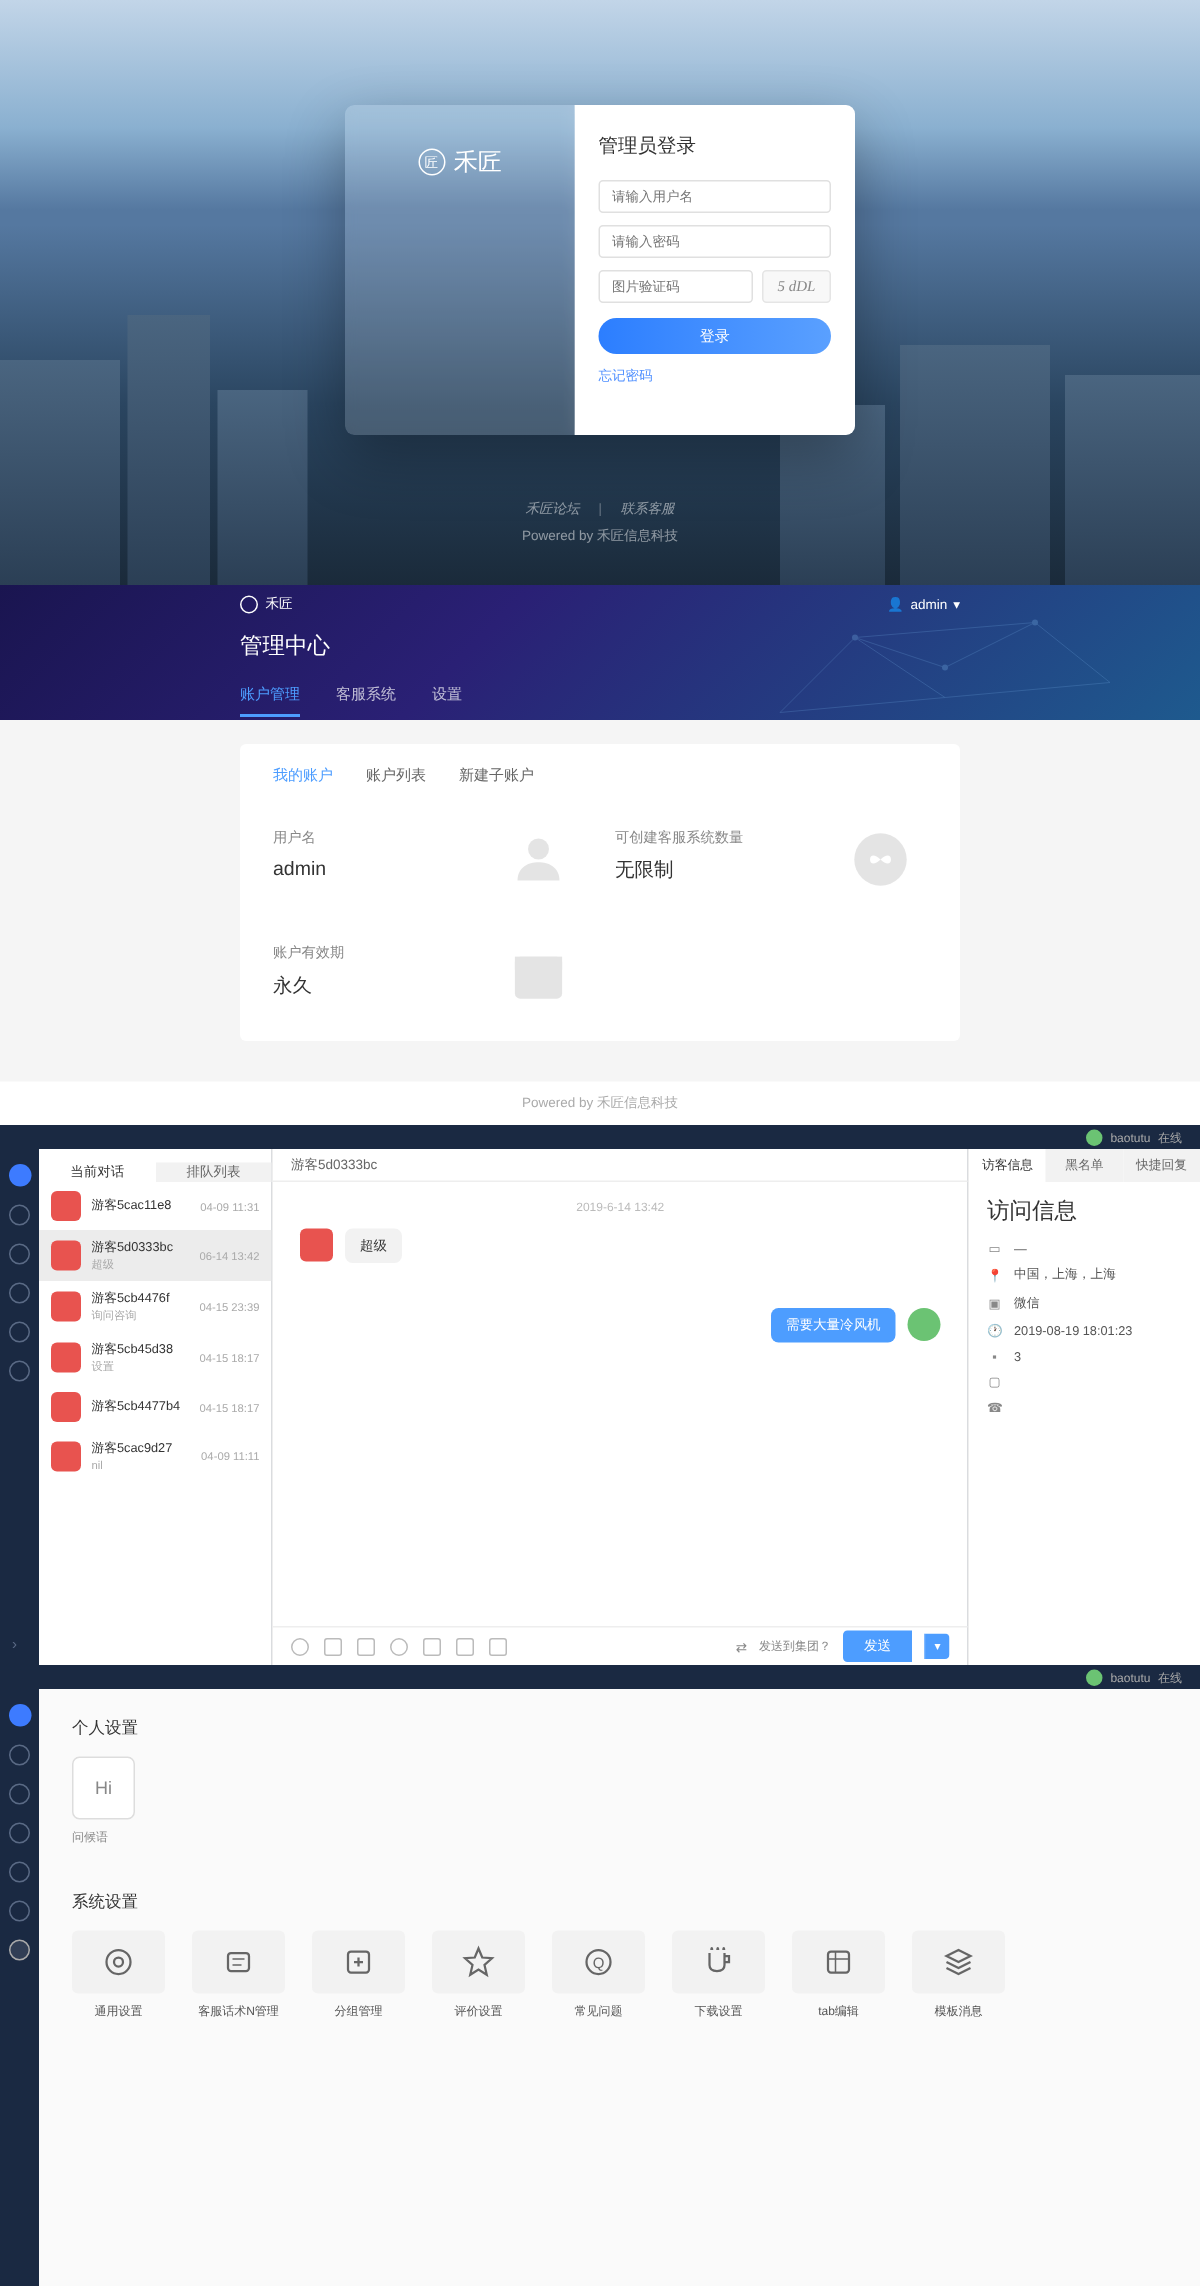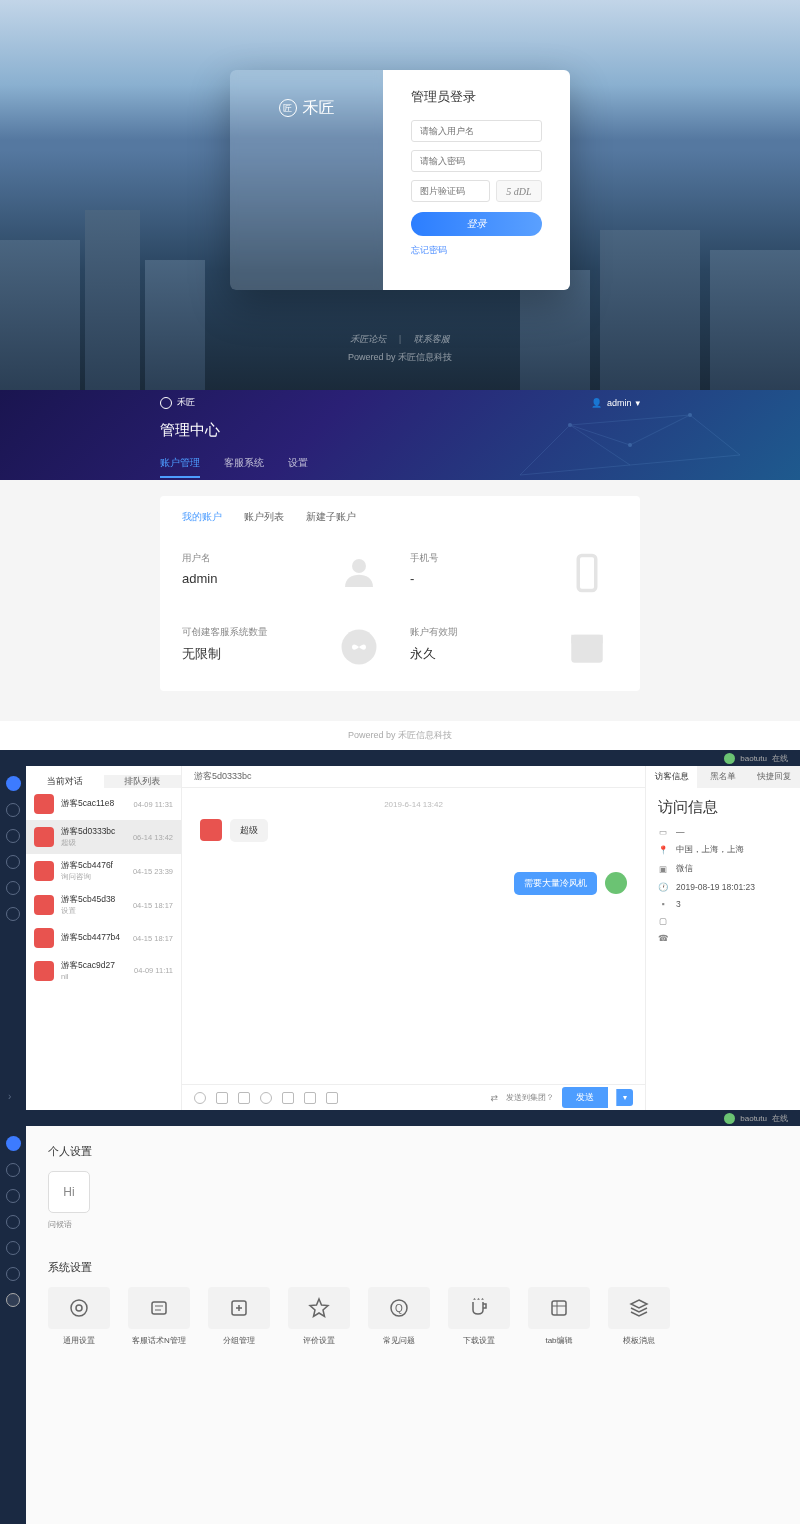--- a/index.html
+++ b/index.html
@@ -13,27 +13,27 @@
 .b1{left:0;width:80px;height:150px;}
 .b2{left:85px;width:55px;height:180px;}
 .b3{left:145px;width:60px;height:130px;}
 .b4{left:520px;width:70px;height:120px;}
 .b5{left:600px;width:100px;height:160px;}
 .b6{left:710px;width:90px;height:140px;}
 .p1-card{position:absolute;top:70px;left:50%;transform:translateX(-50%);width:340px;height:220px;display:flex;border-radius:6px;overflow:hidden;box-shadow:0 15px 40px rgba(0,0,0,.3);}
 .p1-left{width:45%;background:rgba(255,255,255,.15);backdrop-filter:blur(4px);display:flex;justify-content:center;padding-top:28px;}
 .p1-logo{color:#fff;font-size:16px;display:flex;align-items:center;gap:6px;height:20px;}
 .p1-logo-icon{width:18px;height:18px;border:1.5px solid #fff;border-radius:50%;display:flex;align-items:center;justify-content:center;font-size:9px;}
-.p1-right{width:55%;background:#fff;padding:18px 28px;}
+.p1-right{width:55%;background:#fff;padding:18px 16px;}
 .p1-title{font-size:13px;font-weight:500;color:#333;margin-bottom:14px;}
 .p1-input{width:100%;height:22px;border:1px solid #e0e0e0;border-radius:3px;padding:0 8px;font-size:9px;margin-bottom:8px;color:#999;}
 .p1-captcha{display:flex;gap:6px;margin-bottom:10px;}
 .p1-captcha .p1-input{flex:1;margin-bottom:0;}
 .p1-captcha-img{width:46px;height:22px;background:#f8f8f8;border:1px solid #e5e5e5;border-radius:3px;display:flex;align-items:center;justify-content:center;font-size:10px;color:#888;font-style:italic;font-family:cursive;}
-.p1-btn{width:100%;height:24px;background:linear-gradient(90deg,#2c7eff,#5aa0ff);border:none;border-radius:12px;color:#fff;font-size:10px;font-style:italic;}
+.p1-btn{width:100%;height:24px;background:linear-gradient(90deg,#2c7eff,#5aa0ff);border:none;border-radius:12px;color:#fff;font-size:10px;}
 .p1-forgot{font-size:9px;color:#5090ff;margin-top:8px;}
 .p1-footer{position:absolute;bottom:26px;left:0;right:0;text-align:center;color:rgba(255,255,255,.5);font-size:9px;}
 .p1-footer-links{margin-bottom:5px;font-style:italic;}
 .p1-footer-links span{margin:0 5px;}
 .p1-footer-sep{color:rgba(255,255,255,.3);}
 
 
 .p2{height:360px;background:#f5f5f5;display:flex;flex-direction:column;}
 .p2-header{height:90px;background:linear-gradient(135deg,#1a1550,#2a2075 40%,#1e5a8e 100%);padding:0 160px;position:relative;color:#fff;overflow:hidden;}
 .p2-net{position:absolute;right:30px;top:5px;width:260px;height:90px;opacity:.35;}
@@ -198,27 +198,20 @@
       <div class="p2-grid">
         <div class="p2-field">
           <div class="p2-label">用户名</div>
           <div class="p2-value">admin</div>
           <svg class="p2-icon" viewBox="0 0 24 24">
               <circle cx="12" cy="8" r="4" fill="#000"></circle>
               <path d="M4,20 C4,15 8,13 12,13 C16,13 20,15 20,20 Z" fill="#000"></path>
             </svg>
         </div>
         <div class="p2-field">
-          <div class="p2-label">手机号</div>
-          <div class="p2-value">-</div>
-          <svg class="p2-icon" viewBox="0 0 24 24">
-              <rect x="7" y="2" width="10" height="20" rx="2" fill="none" stroke="#000" stroke-width="2"></rect>
-            </svg>
-        </div>
-        <div class="p2-field">
           <div class="p2-label">可创建客服系统数量</div>
           <div class="p2-value">无限制</div>
           <svg class="p2-icon" viewBox="0 0 24 24">
               <circle cx="12" cy="12" r="10" fill="#000"></circle>
               <path d="M8,12 C8,10 10,10 12,12 C14,14 16,14 16,12 C16,10 14,10 12,12 C10,14 8,14 8,12 Z" fill="#fff"></path>
             </svg>
         </div>
         <div class="p2-field">
           <div class="p2-label">账户有效期</div>
           <div class="p2-value">永久</div>

